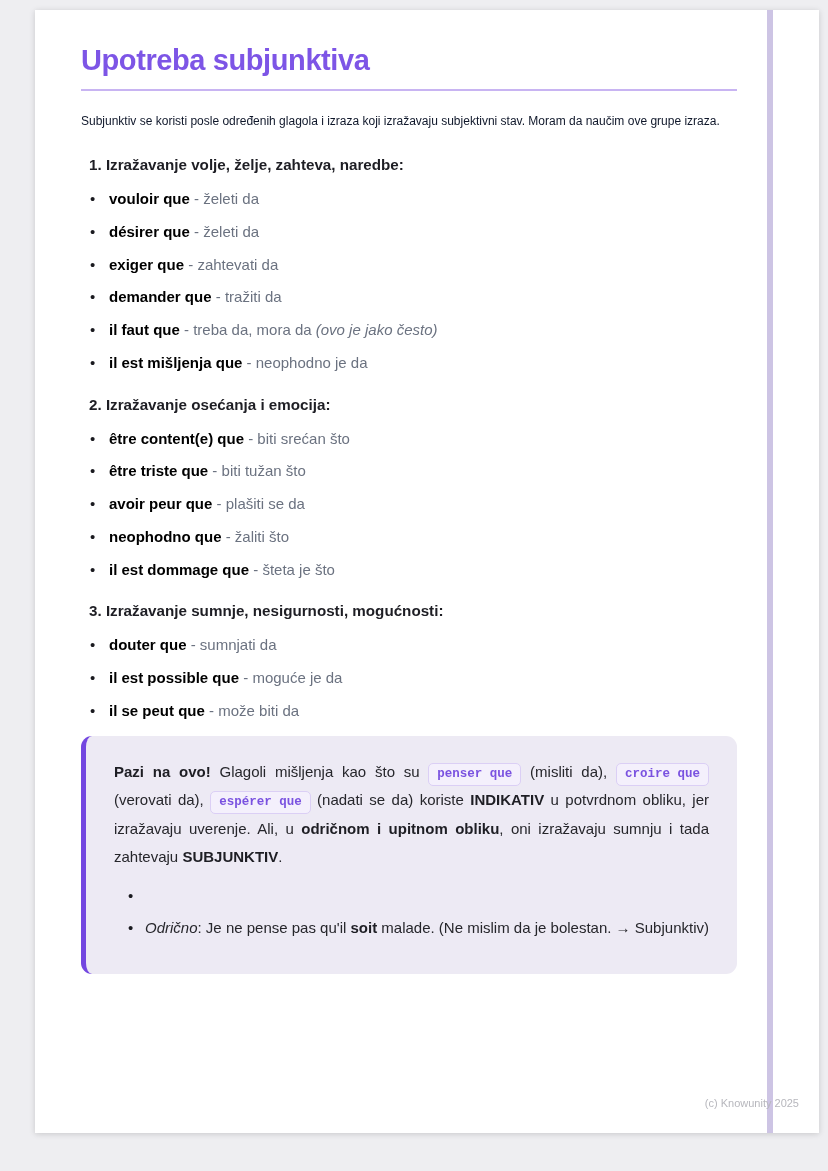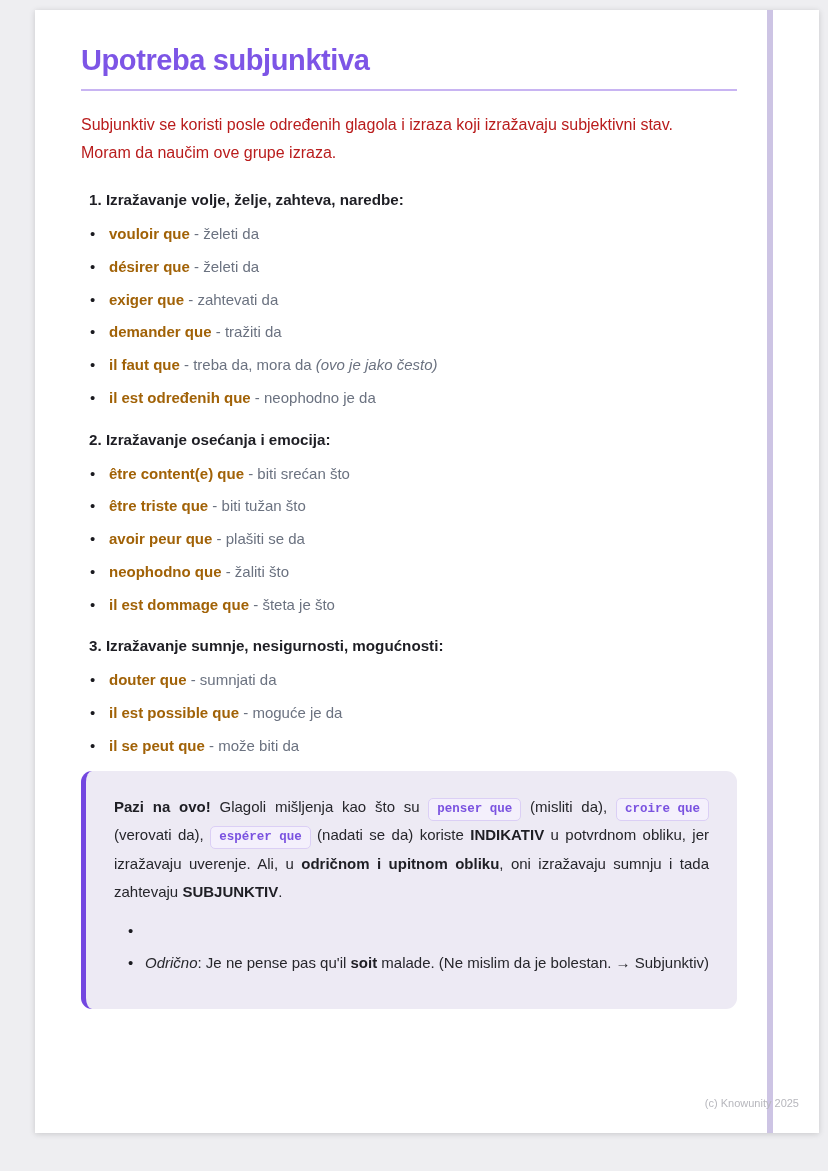--- a/index.html
+++ b/index.html
@@ -35,41 +35,41 @@
     color: var(--title-color, #7d55e6);
   }
   .divider {
     height: 2px;
     background: var(--divider-color, #c8b4f2);
     margin: 0 0 20px;
   }
   .intro {
     margin: 0 0 24px;
     max-width: 640px;
-    font-size: 16px;
+    font-size: 12px;
     line-height: 1.75;
-    color: #b91c1c;
+    color: #0f172a;
   }
   h2.sec {
     margin: 22px 8px 15px;
     font-size: 15.2px;
     font-weight: 700;
     color: #1e1e24;
   }
   ul.terms { list-style: none; margin: 0 0 4px; padding: 0; }
   ul.terms li {
     display: flex;
     margin: 0 0 11px;
     padding-left: 9px;
     font-size: 15px;
     line-height: 1.45;
     color: #26262b;
   }
   .bullet { flex: 0 0 19px; width: 19px; color: #1a1a1f; }
-  .term { font-weight: 700; color: #a16207; }
+  .term { font-weight: 700; color: #000000; }
   .sep, .def { color: var(--definition-color, #6b7280); }
   .note { color: var(--definition-color, #6b7280); font-style: italic; }
 
   .callout {
     margin-top: 14px;
     background: var(--callout-bg, #edeaf4);
     border-left: 5px solid var(--callout-accent, #7347e0);
     border-radius: 11px;
     padding: 22px 28px 26px;
   }
@@ -145,21 +145,21 @@
       <li>
           <span class="bullet">•</span>
           <span><b class="term">demander que</b><span class="sep"> - </span><span class="def">tražiti da</span></span>
         </li>
       <li>
           <span class="bullet">•</span>
           <span><b class="term">il faut que</b><span class="sep"> - </span><span class="def">treba da, mora da</span> <i class="note">(ovo je jako često)</i></span>
         </li>
       <li>
           <span class="bullet">•</span>
-          <span><b class="term">il est određenih que</b><span class="sep"> - </span><span class="def">neophodno je da</span></span>
+          <span><b class="term">il est mišljenja que</b><span class="sep"> - </span><span class="def">neophodno je da</span></span>
         </li>
     </ul>
 
     <h2 class="sec">2. Izražavanje osećanja i emocija:</h2>
     <ul class="terms">
       <li>
           <span class="bullet">•</span>
           <span><b class="term">être content(e) que</b><span class="sep"> - </span><span class="def">biti srećan što</span></span>
         </li>
       <li>

